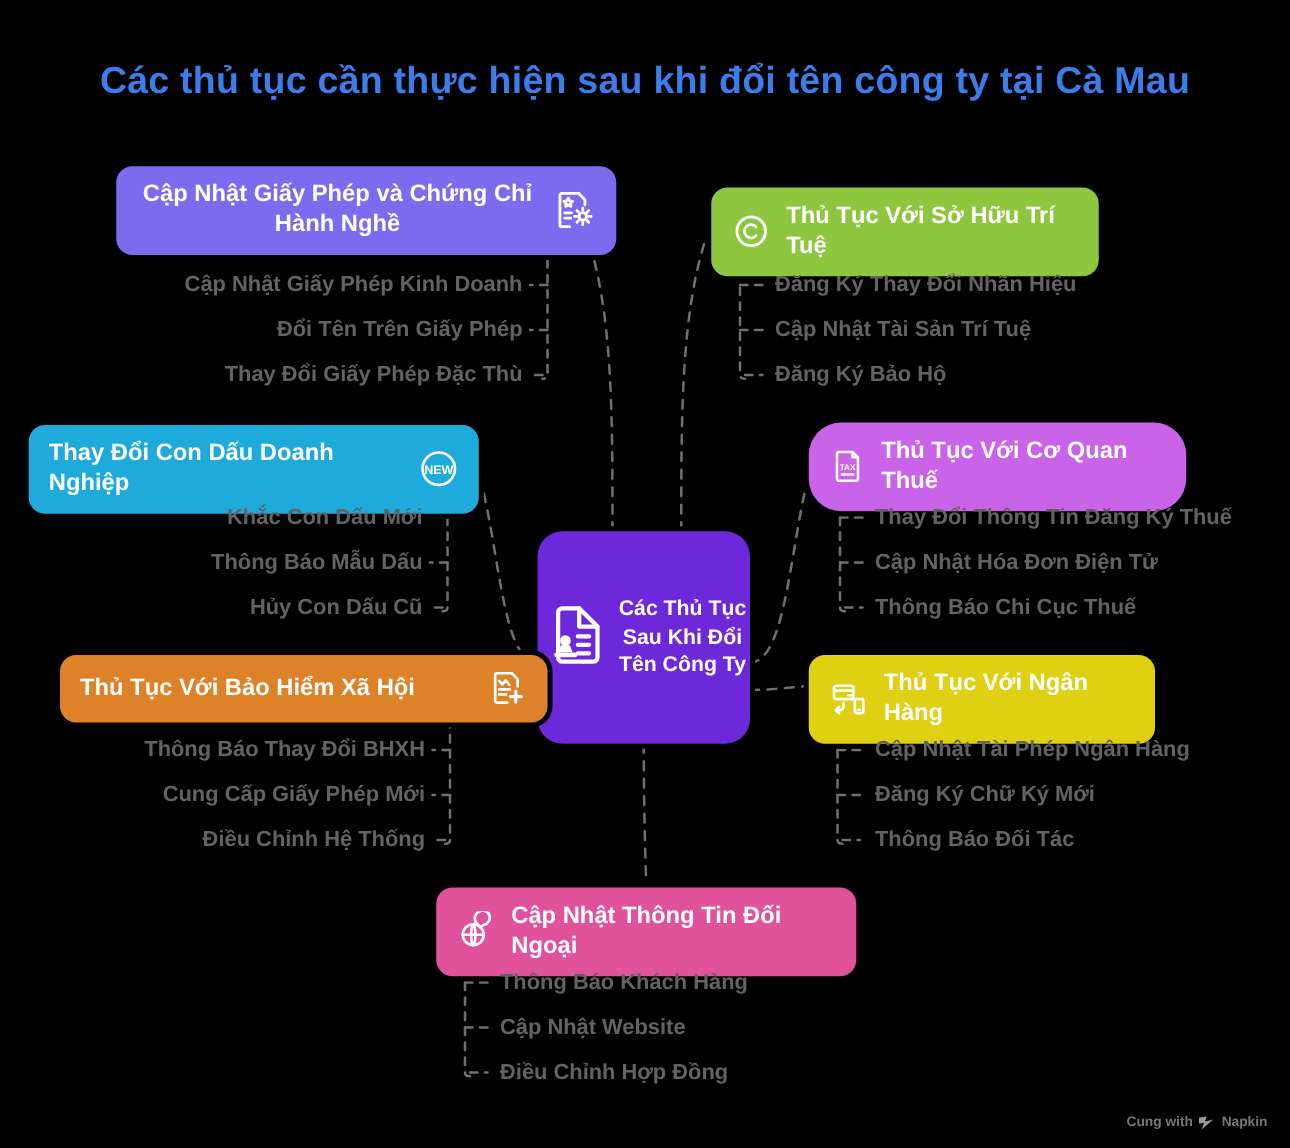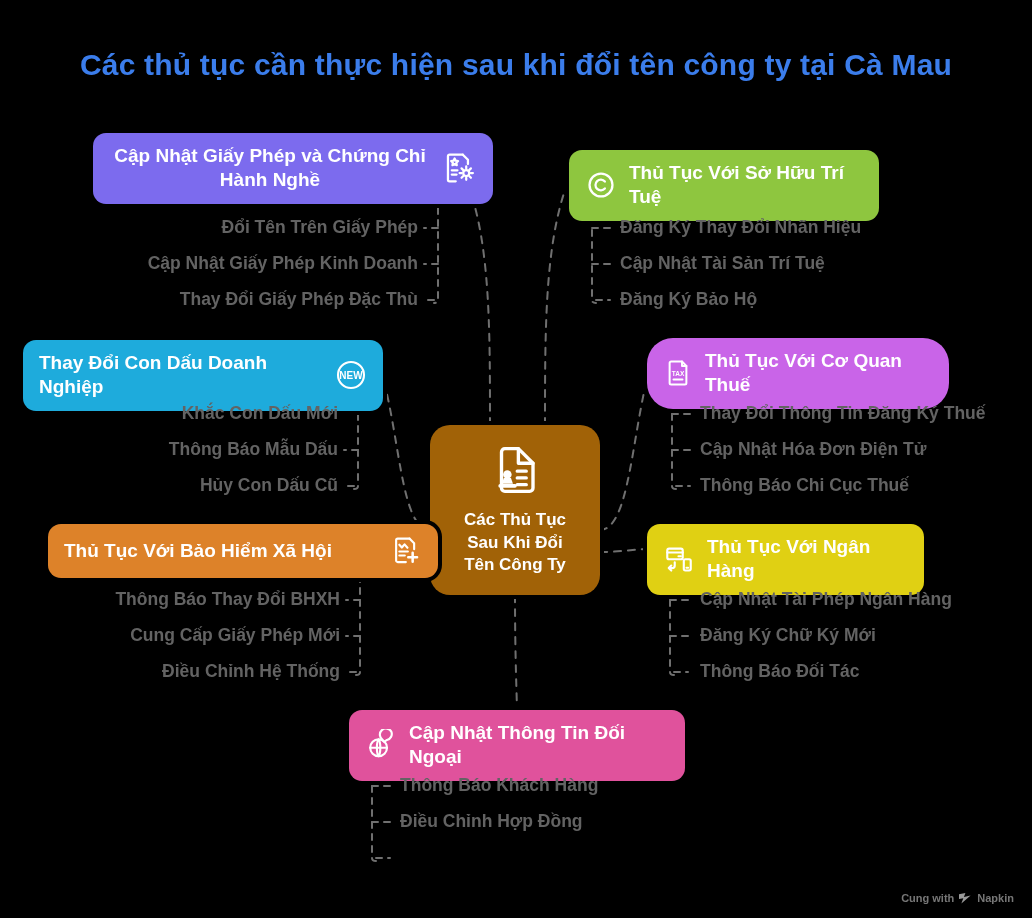--- a/index.html
+++ b/index.html
@@ -24,22 +24,22 @@
     box-shadow:0 0 0 4px #000;
     color:#fff;font-size:19px;font-weight:bold;line-height:1.28;
   }
   .node .lbl{white-space:pre-line;}
   .node .ico{flex:0 0 auto;display:flex;align-items:center;justify-content:center;}
   .node svg{display:block;}
 
   
   .center{
     position:absolute;left:430px;top:425px;width:170px;height:170px;
-    background:#a16207;border-radius:20px;box-shadow:0 0 0 4px #000;
-    display:flex;flex-direction:column;align-items:center;justify-content:center;
+    background:#6d28d9;border-radius:20px;box-shadow:0 0 0 4px #000;
+    display:flex;flex-direction:row;align-items:center;justify-content:center;
     gap:8px;color:#fff;
   }
   .center .ctxt{
     font-size:17px;font-weight:bold;text-align:center;line-height:1.33;white-space:pre-line;
   }
 
   
   .subs{position:absolute;display:flex;flex-direction:column;}
   .subs .sub{
     color:#636363;font-size:17.5px;font-weight:bold;white-space:nowrap;line-height:1;
@@ -145,22 +145,22 @@
         <path d="M14 2.6H4.6A1.1 1.1 0 0 0 3.5 3.7v16.6a1.1 1.1 0 0 0 1.1 1.1H9"></path>
         <path d="M14 2.6 17.6 6.2v3"></path>
         <path d="M6.2 13.6h4M6.2 16.6h3.4"></path>
         <path d="M8.2 5.3l.75 1.55 1.7.24-1.23 1.2.29 1.7-1.51-.8-1.52.8.29-1.7-1.23-1.2 1.7-.24z"></path>
         <circle cx="16.4" cy="15.6" r="2.1"></circle>
         <path d="M16.4 10.9v1.5M16.4 18.8v1.5M11.7 15.6h1.5M19.6 15.6h1.5M13.1 12.3l1.05 1.05M18.65 17.85l1.05 1.05M19.7 12.3l-1.05 1.05M14.15 17.85 13.1 18.9"></path>
       </svg>
     </span>
   </div>
   <div class="subs left" style="left:40px;top:210px;width:378px;">
+    <div class="sub">Cập Nhật Giấy Phép Kinh Doanh</div>
     <div class="sub">Đổi Tên Trên Giấy Phép</div>
-    <div class="sub">Cập Nhật Giấy Phép Kinh Doanh</div>
     <div class="sub">Thay Đổi Giấy Phép Đặc Thù</div>
   </div>
 
   <div class="node" style="left:569px;top:150px;width:310px;background:#8EC63F;">
     <span class="ico">
       <svg width="32" height="32" viewBox="0 0 24 24" fill="none" stroke="#fff" stroke-width="1.7">
         <circle cx="12" cy="12" r="8.6"></circle>
         <path d="M14.9 9.4a4 4 0 1 0 0 5.2" stroke-linecap="round"></path>
       </svg>
     </span>
@@ -248,20 +248,21 @@
         <circle cx="10.2" cy="14.1" r="6.3"></circle>
         <path d="M3.9 14.1h12.6"></path>
         <path d="M10.2 7.8c1.7 2 1.7 10.6 0 12.6-1.7-2-1.7-10.6 0-12.6z"></path>
         <path d="M13.2 8.1a4.6 4.6 0 1 1 6.6-6 4.6 4.6 0 0 1-3.3 6.1l-2.2 1.4z"></path>
       </svg>
     </span>
     <div class="lbl">Cập Nhật Thông Tin Đối Ngoại</div>
   </div>
   <div class="subs right" style="left:400px;top:768px;width:330px;">
     <div class="sub">Thông Báo Khách Hàng</div>
+    <div class="sub">Cập Nhật Website</div>
     <div class="sub">Điều Chỉnh Hợp Đồng</div>
   </div>
 
   <div class="watermark">
     <span>Cung with</span>
     <span>
       <svg width="13" height="11" viewBox="0 0 13 11" fill="#9a9a9a">
         <path d="M0 1.2 6.4 0 4.9 4.1 11.6 2.6 2.4 10.6 4.3 5.2 0 6z"></path>
       </svg>
     </span>

